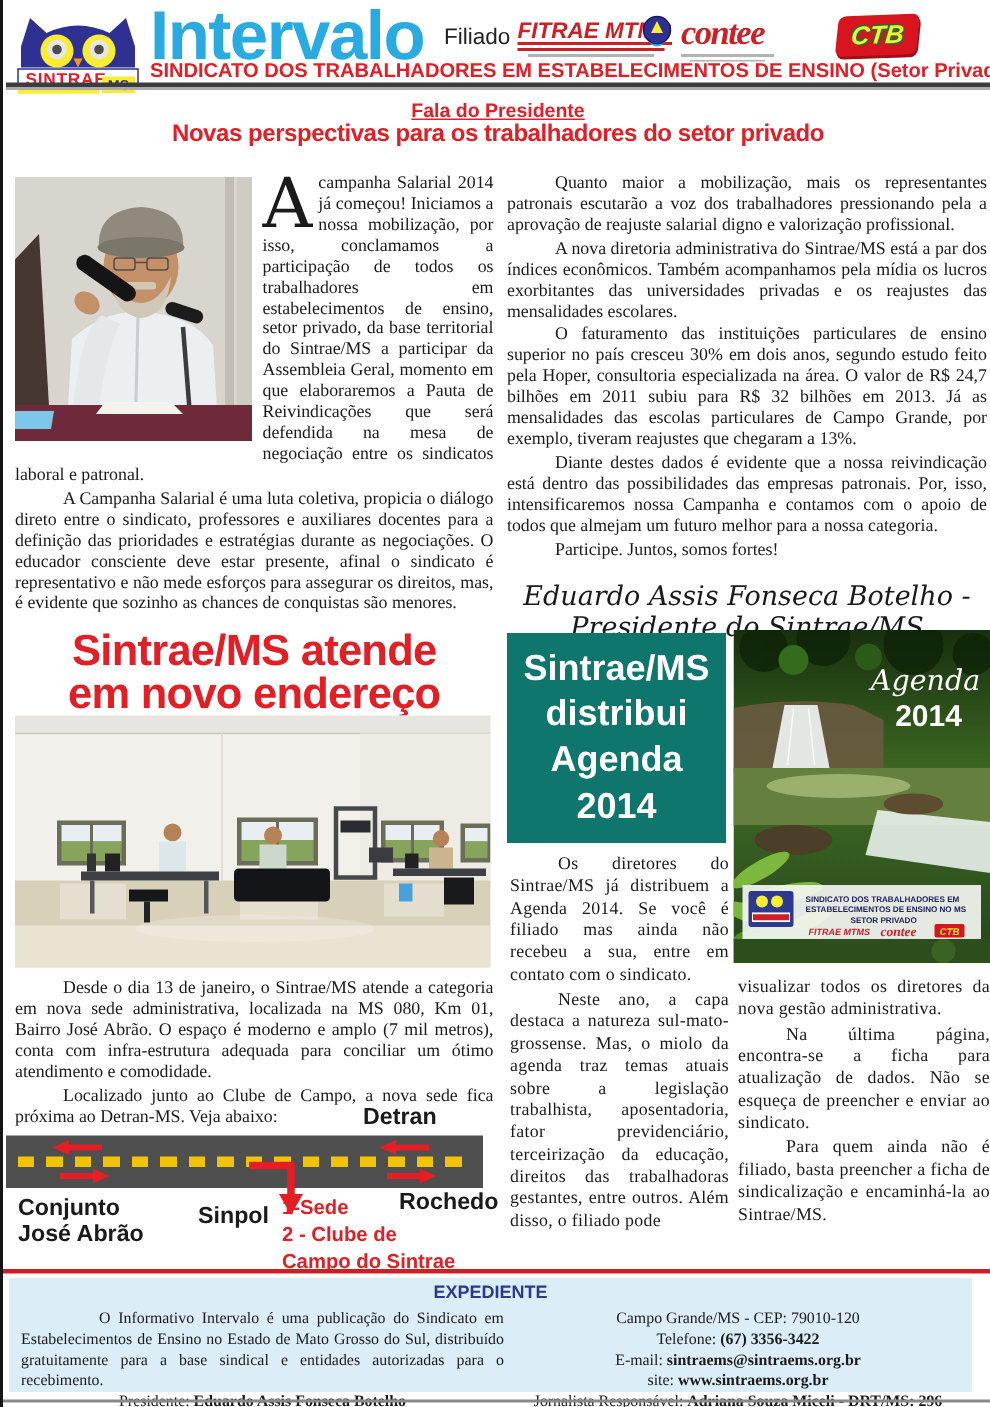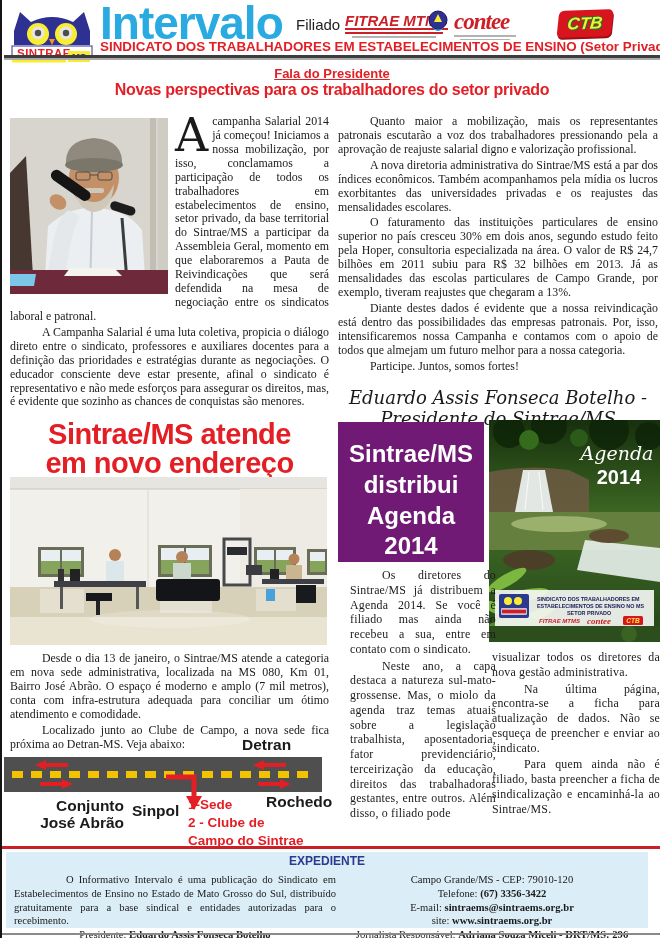--- a/index.html
+++ b/index.html
@@ -58,26 +58,26 @@
   .map{left:0;top:736px;width:332px;height:116px;}
   .map-detran{left:228px;top:0;font-family:"Liberation Sans",sans-serif;font-weight:bold;font-size:16px;margin-left:12px;}
   .road{left:2px;top:21px;width:318px;height:35px;background:#4F4F4F;}
   .dashes{position:absolute;left:8px;right:8px;top:14px;height:7px;
           background:repeating-linear-gradient(90deg,#F2C300 0 11px,transparent 11px 19px);}
   .map-label{font-family:"Liberation Sans",sans-serif;font-weight:bold;font-size:15.5px;line-height:1.12;}
   .map-legend{font-family:"Liberation Sans",sans-serif;font-weight:bold;font-size:13.5px;
               line-height:1.32;color:#E31E24;}
 
   
-  .agenda-box{left:336px;top:422px;width:146px;height:140px;background:#701a75;
-              display:flex;flex-direction:column;justify-content:flex-end;text-align:center;
+  .agenda-box{left:336px;top:422px;width:146px;height:140px;background:#0f766e;
+              display:flex;flex-direction:column;justify-content:center;text-align:center;
               font-family:"Liberation Sans",sans-serif;font-weight:bold;font-size:24px;
               line-height:1.28;color:#fff;}
   .agenda-cover{left:487px;top:420px;width:171px;height:222px;}
-  .agenda-col1{left:348px;top:568px;width:146px;}
+  .agenda-col1{left:338px;top:568px;width:146px;}
   .agenda-col2{left:490px;top:650px;width:168px;}
   .agenda-col1 .body,.agenda-col2 .body{font-size:11.9px;line-height:1.24;letter-spacing:0.2px;}
 
   
   .footer-redline{left:0;top:846px;width:660px;height:3px;background:#cc2027;}
   .footer-strip{left:4px;top:852px;width:642px;height:76px;background:#DBEDF7;}
   .exp-title{position:absolute;left:0;top:2px;width:100%;text-align:center;
              font-family:"Liberation Sans",sans-serif;font-weight:bold;font-size:12px;color:#2B3990;}
   .exp-left{position:absolute;left:8px;top:21px;width:322px;font-size:10.6px;line-height:1.3;}
   .exp-left .about{text-align:justify;text-indent:52px;margin:0;}
@@ -251,21 +251,21 @@
         <rect x="38" y="46" width="22" height="4"></rect>
           <polygon points="60,43 60,53 71,48"></polygon>
         <rect x="262" y="27" width="22" height="4"></rect>
           <polygon points="262,24 262,34 251,29"></polygon>
         <rect x="256" y="46" width="22" height="4"></rect>
           <polygon points="278,43 278,53 289,48"></polygon>
       </g>
       <path d="M164 41 H192 V62" stroke="#E31E24" stroke-width="5" fill="none"></path>
       <polygon points="184,60 200,60 192,74" fill="#E31E24"></polygon>
     </svg>
-    <div class="abs map-label" style="left:10px;top:61px;width:112px;text-align:right">
+    <div class="abs map-label" style="left:10px;top:61px;width:112px;text-align:left">
       <div>Conjunto</div>
       <div>José Abrão</div>
     </div>
     <div class="abs map-label" style="left:130px;top:66px">Sinpol</div>
     <div class="abs map-legend" style="left:186px;top:60px">
       <div>1-Sede</div>
       <div>2 - Clube de</div>
       <div>Campo do Sintrae</div>
     </div>
     <div class="abs map-label" style="left:264px;top:57px">Rochedo</div>

